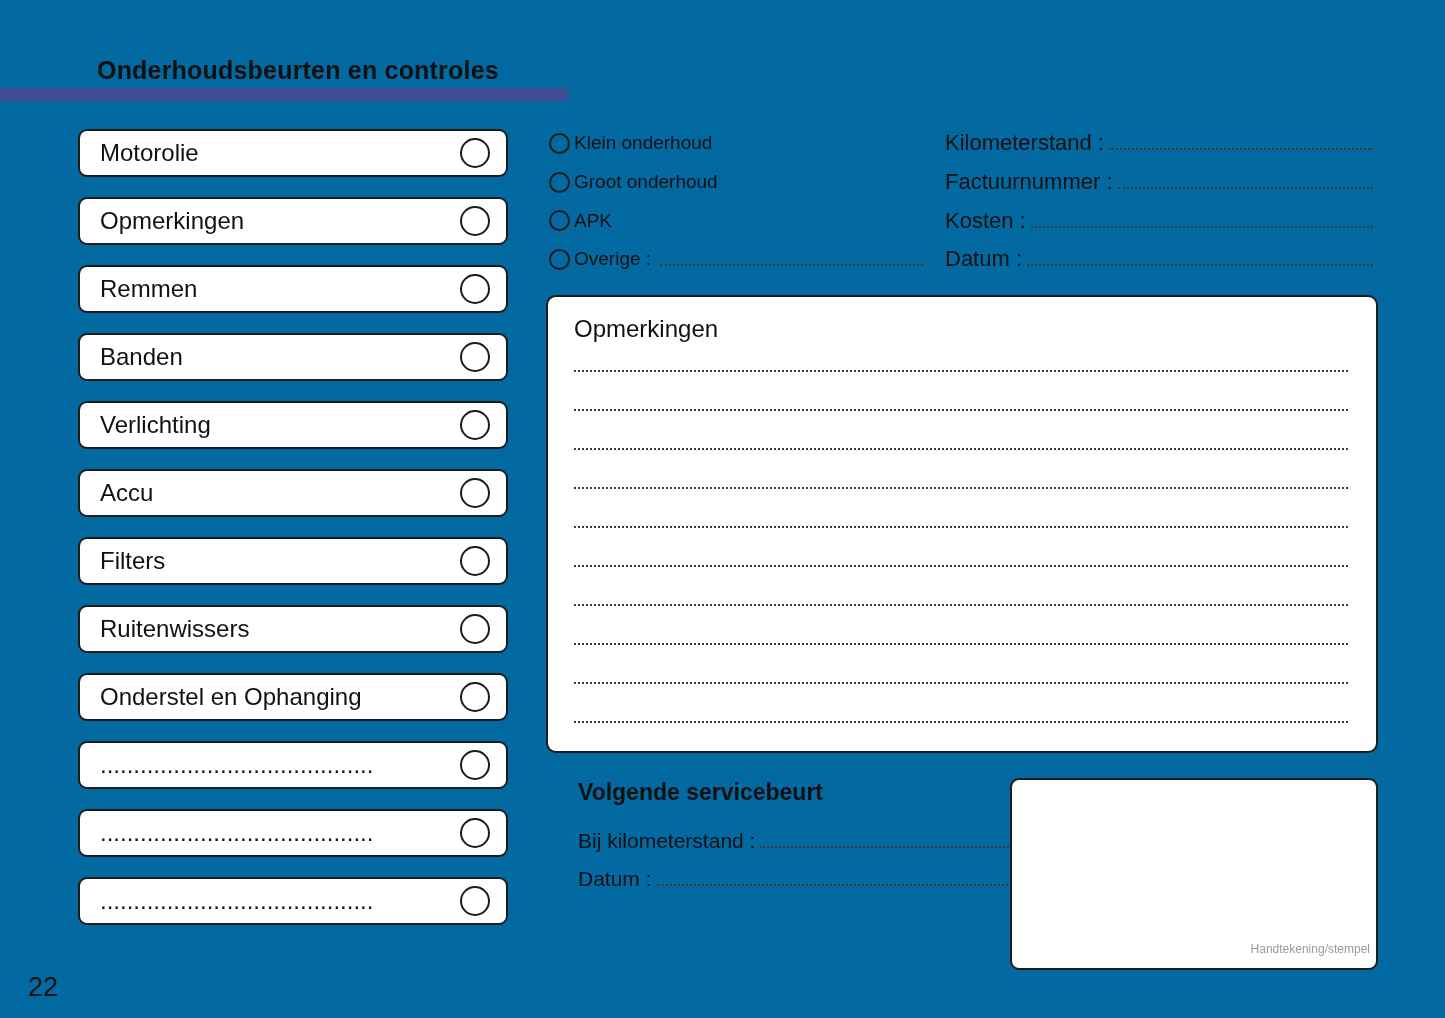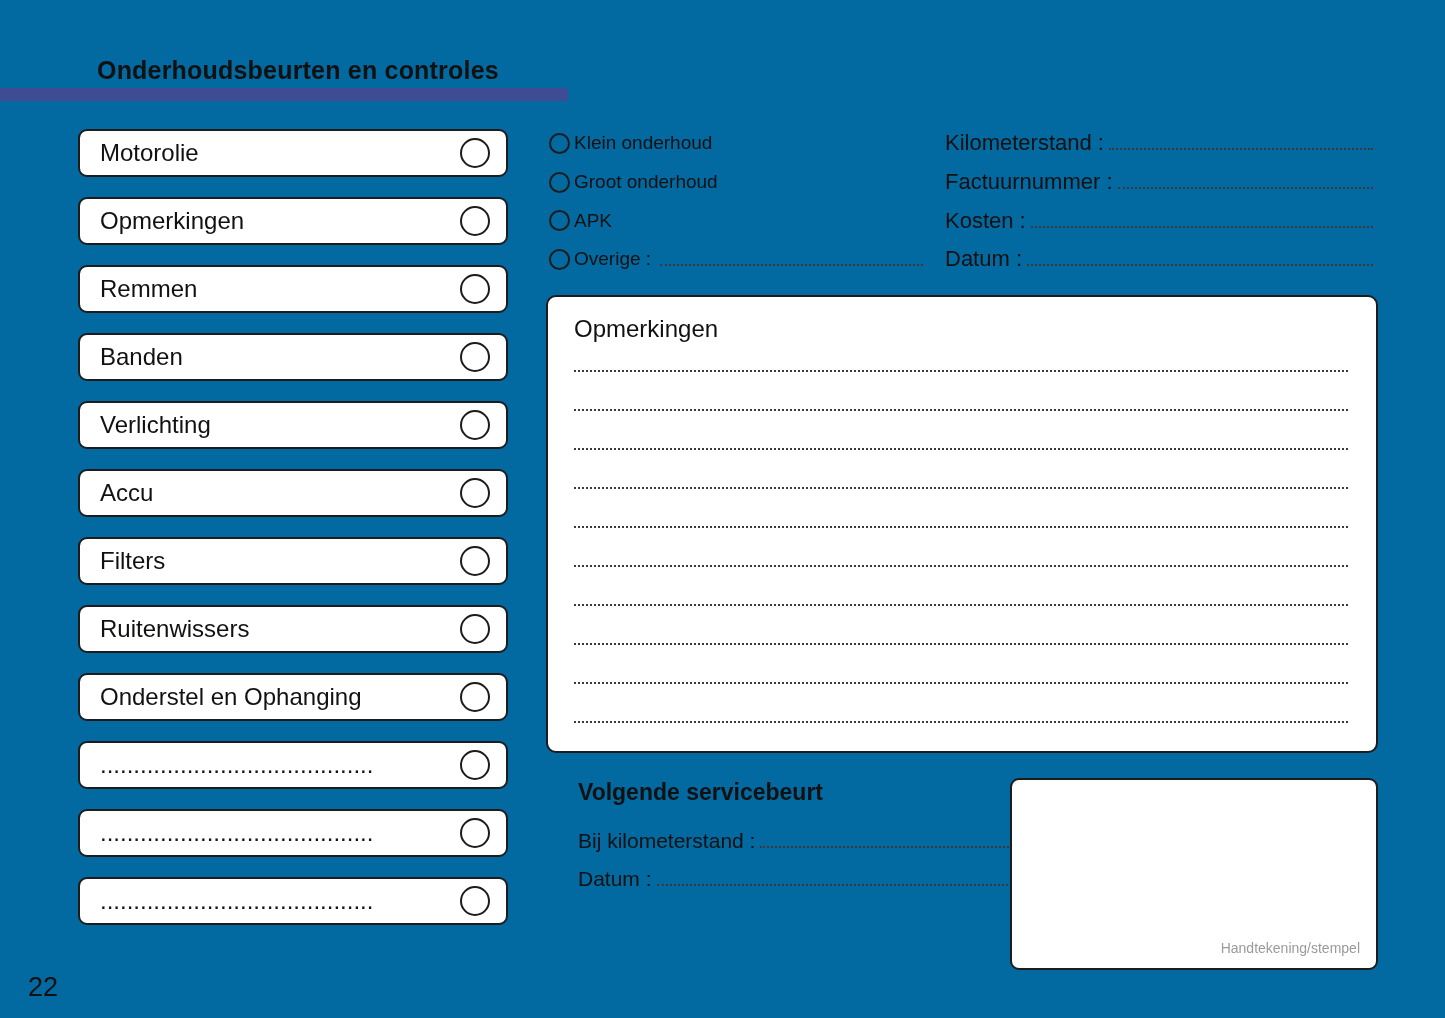--- a/index.html
+++ b/index.html
@@ -170,24 +170,24 @@
     left: 1010px;
     top: 778px;
     width: 368px;
     height: 192px;
     border: 2.5px solid #1c1c1c;
     border-radius: 9px;
     background: #fff;
   }
   .signature-label {
     position: absolute;
-    right: 16px;
+    right: 6px;
     bottom: 12px;
     color: #9a9a9a;
-    font-size: 14px;
+    font-size: 12px;
   }
 
   
   .page-number {
     position: absolute;
     left: 28px;
     top: 972px;
     font-size: 27px;
   }
 </style>

